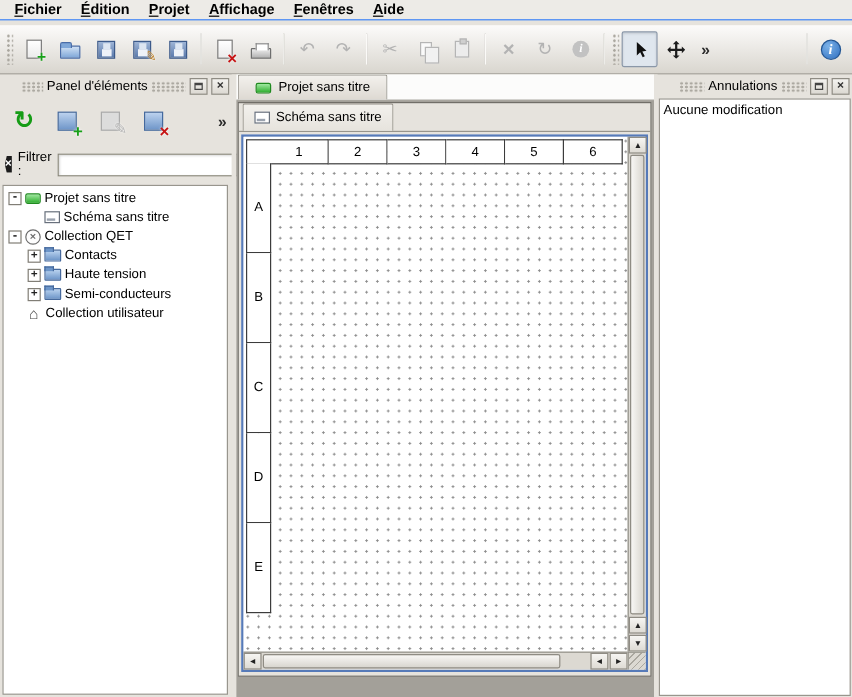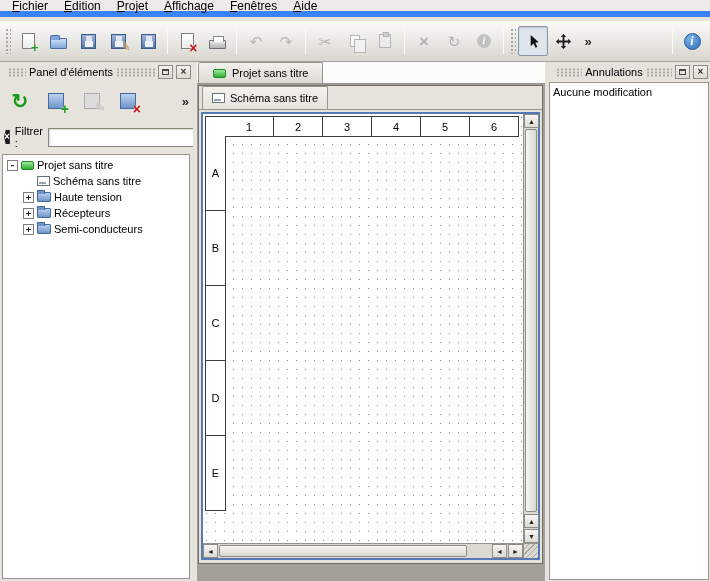--- a/index.html
+++ b/index.html
@@ -9,22 +9,22 @@
     font-family: "Liberation Sans", sans-serif;
     font-size: 11px;
     color: #000;
     background: #e6e3dd;
     overflow: hidden;
   }
 
   
   #menubar {
     position:absolute; top:0; left:0; right:0; height:17px;
-    background:#edebe7; border-bottom:6px solid #3b82f6;
-    display:flex; align-items:center; padding-left:4px;
+    background:#edebe7; border-bottom:1px solid #3b82f6;
+    display:flex; align-items:center; padding-left:4px;font-weight:bold;
   }
   .menu-item {
     display:inline-block; padding:3px 8px; font-size:12px; cursor:default;
   }
   .menu-item::first-letter { text-decoration: underline; }
 
   
   #toolbar {
     position:absolute; top:21px; left:0; right:0; height:41px;
     background:linear-gradient(#fcfbfa,#d9d6cf);
@@ -64,21 +64,21 @@
   .pt::before { content:""; position:absolute; top:-3px; left:3px; width:4px; height:3px; background:#cfcfcf; border:1px solid #b5b5b5; }
   .circ { width:14px; height:14px; border-radius:50%; display:flex; align-items:center; justify-content:center; font:italic bold 10px/1 "Liberation Serif",serif; color:#fff; }
   .circ.gray { background:#c2c2c2; }
   .circ.blue { width:17px; height:17px; background:radial-gradient(circle at 35% 30%,#7cb2e8,#2f6fc0); border:1px solid #235694; font-size:12px; }
 
   
   .dock { position:absolute; top:62px; bottom:0; }
   #left-dock { left:0; width:193px; }
   #right-dock { left:548px; width:162px;text-decoration:underline; }
   .dock-titlebar {
-    position:absolute; top:2px; left:8px; right:2px; height:16px;
+    position:absolute; top:2px; left:18px; right:2px; height:16px;
     display:flex; align-items:center; gap:3px; font-size:11px;
   }
   .grip { height:9px; background-image:radial-gradient(circle,#aca9a1 1px,transparent 1.2px); background-size:4px 3px; }
   .grip.fixed { width:18px; } .grip.flex { flex:1; }
   .dk-btn {
     width:15px; height:14px; border:1px solid #8f8c84; background:linear-gradient(#f4f3f0,#dcd9d2);
     display:flex; align-items:center; justify-content:center; font:bold 10px/1 "Liberation Sans",sans-serif; color:#333;
   }
   .dk-float-inner { width:7px; height:6px; border:1px solid #444; border-top-width:2px; }
 
@@ -318,34 +318,44 @@
     <div class="trow lvl0">
       <span class="exp minus"></span>
       <span class="tic-project"></span>
       <span class="tlabel">Projet sans titre</span>
     </div>
     <div class="trow lvl1">
       <span class="exp-spacer"></span>
       <span class="tic-scheme"></span>
       <span class="tlabel">Schéma sans titre</span>
     </div>
+    <div class="trow lvl0">
+      <span class="exp minus"></span>
+      <span class="tic-qet"></span>
+      <span class="tlabel">Collection QET</span>
+    </div>
+    <div class="trow lvl1">
+      <span class="exp plus"></span>
+      <span class="tic-folder"></span>
+      <span class="tlabel">Contacts</span>
+    </div>
     <div class="trow lvl1">
       <span class="exp plus"></span>
       <span class="tic-folder"></span>
       <span class="tlabel">Haute tension</span>
     </div>
     <div class="trow lvl1">
       <span class="exp plus"></span>
       <span class="tic-folder"></span>
-      <span class="tlabel">Récepteurs</span>
-    </div>
-    <div class="trow lvl1">
-      <span class="exp plus"></span>
-      <span class="tic-folder"></span>
       <span class="tlabel">Semi-conducteurs</span>
+    </div>
+    <div class="trow lvl0">
+      <span class="exp-spacer"></span>
+      <span class="tic-home"></span>
+      <span class="tlabel">Collection utilisateur</span>
     </div>
   </div>
 </div>
 
 <div id="split-l" class="splitter"></div>
 <div id="split-r" class="splitter"></div>
 
 <div id="mdi">
   <div id="mdi-tabbar">
     <span class="proj-tab">

